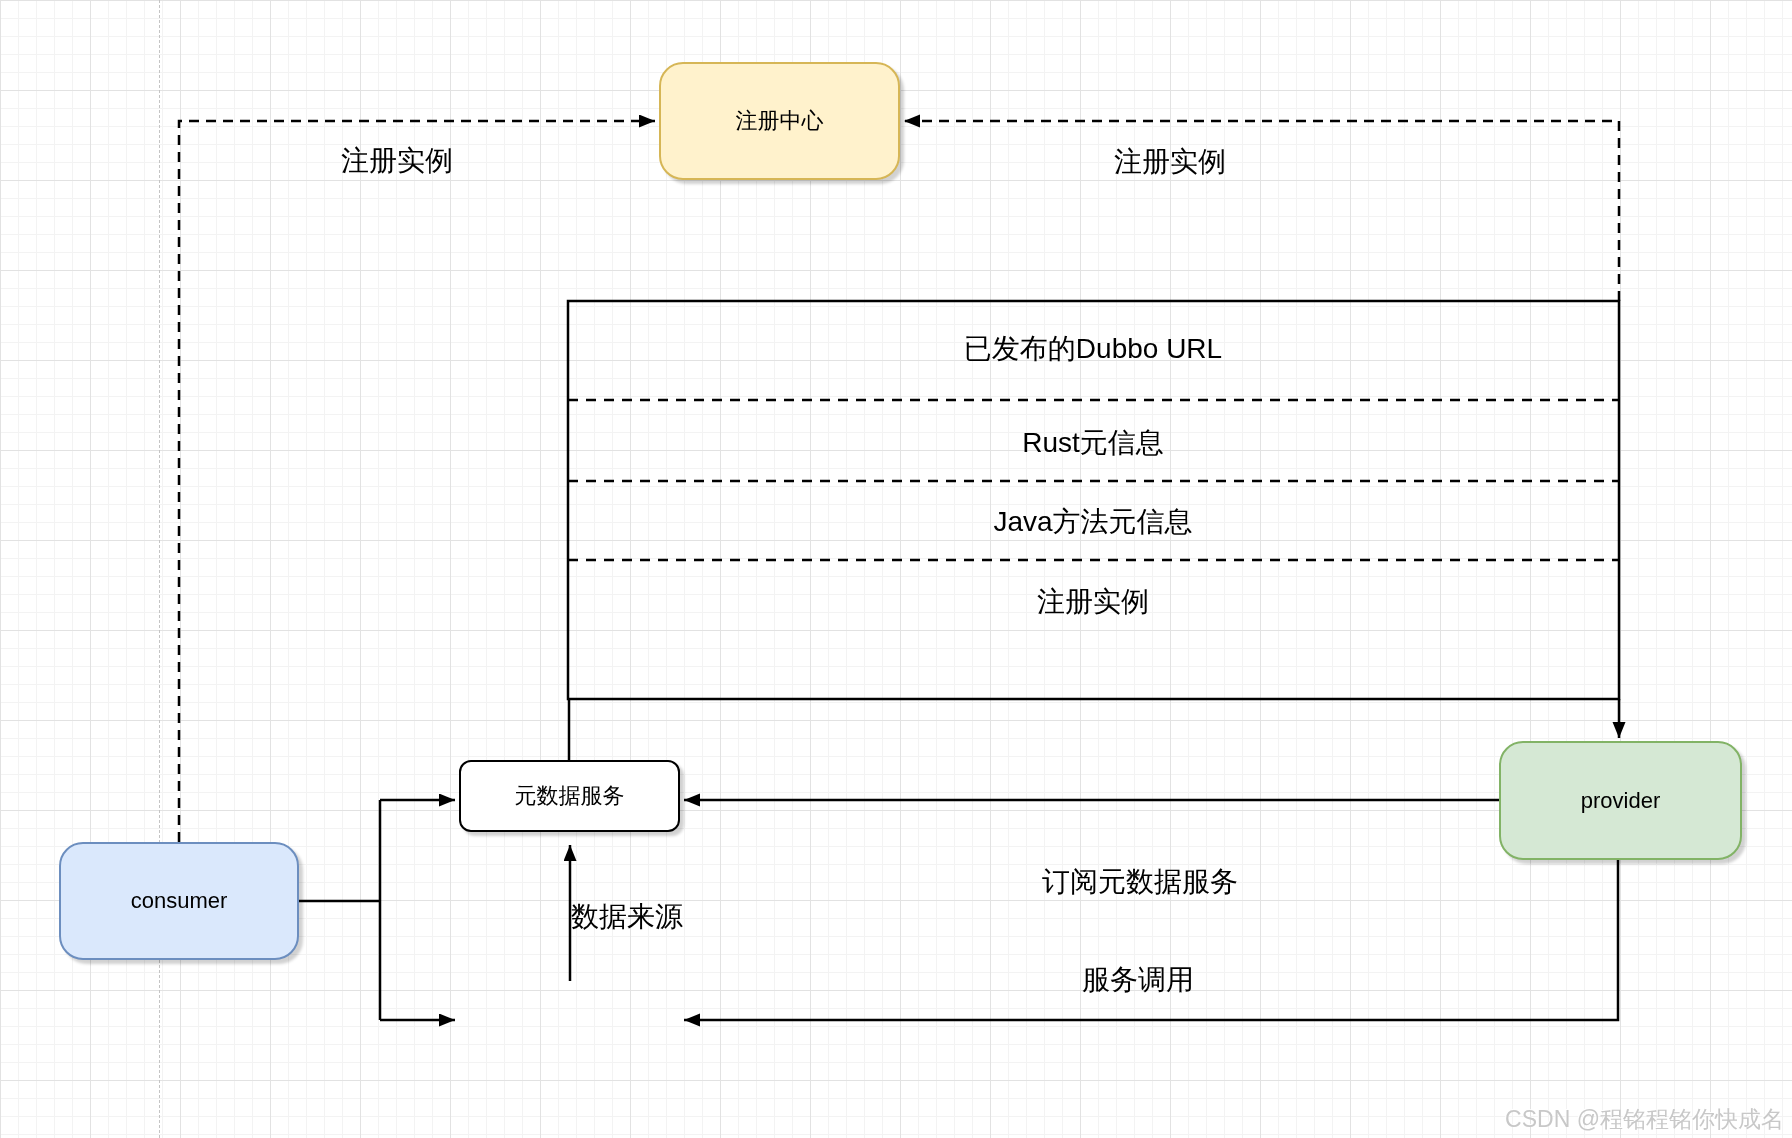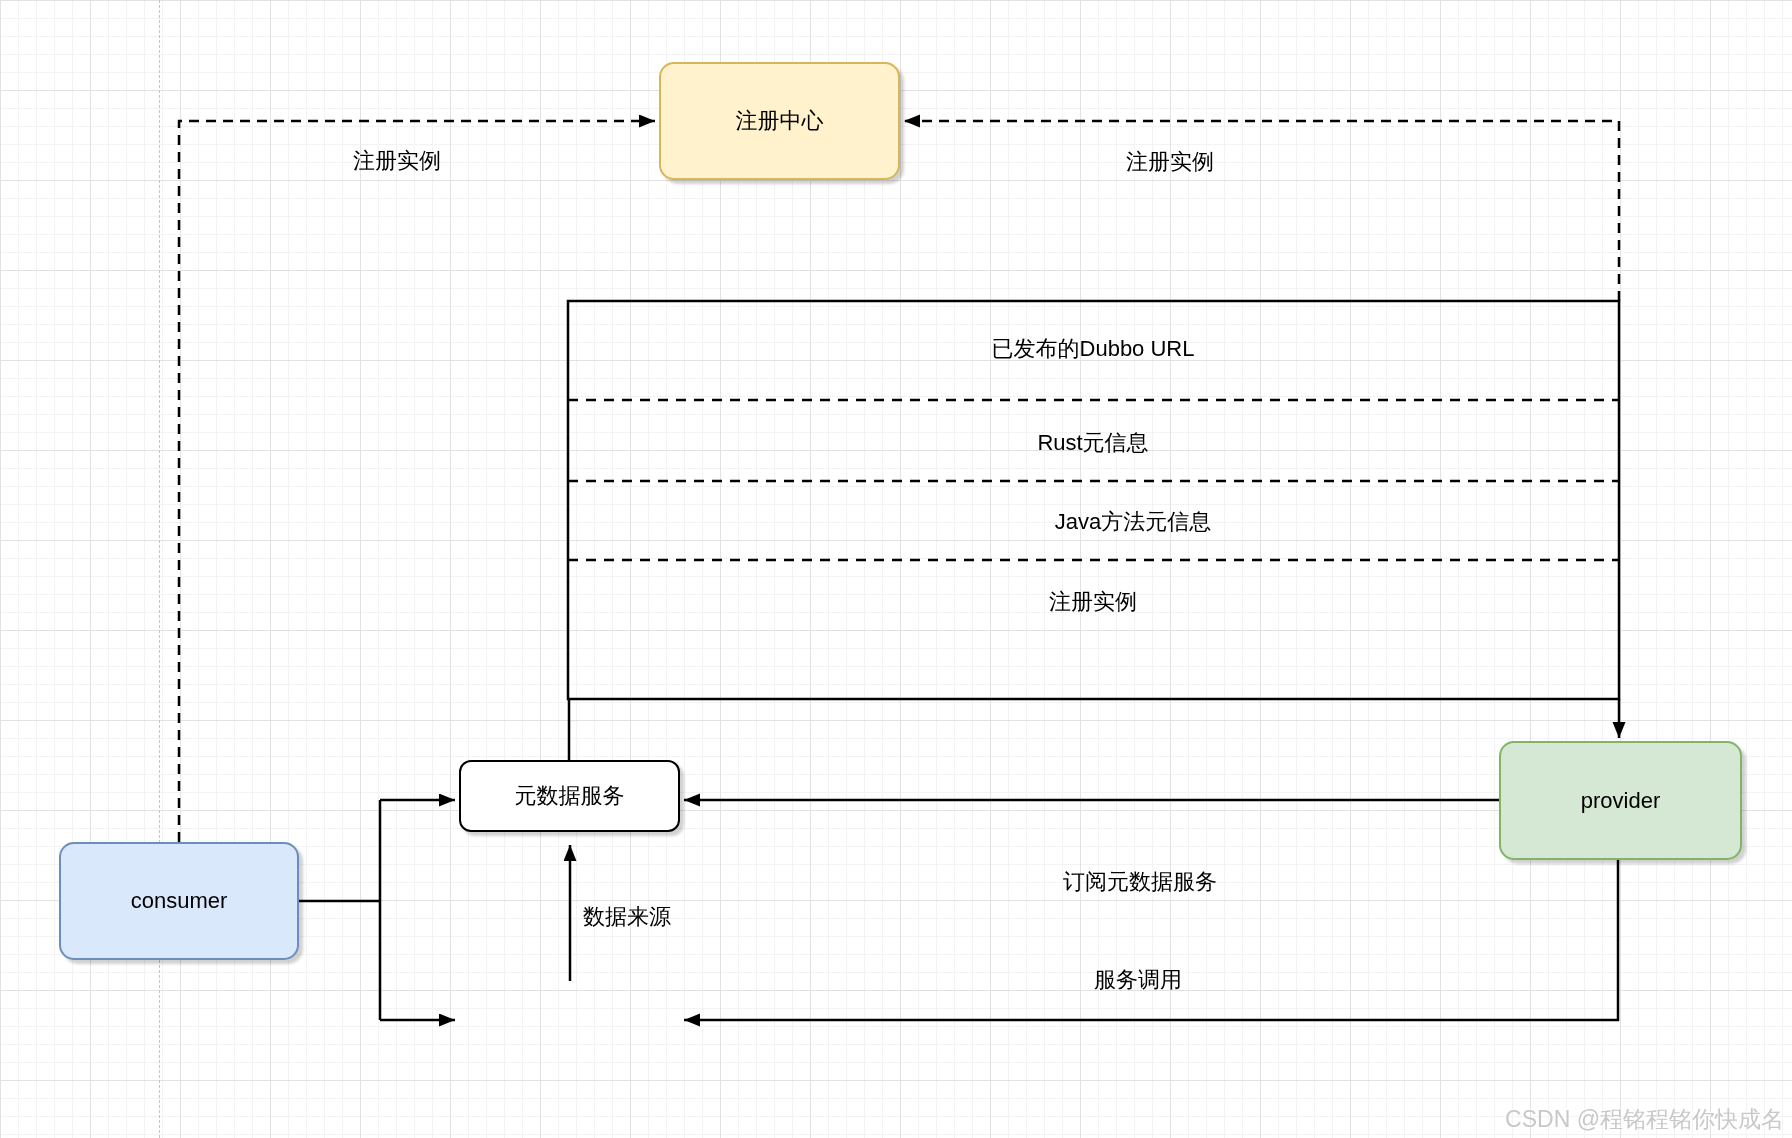--- a/index.html
+++ b/index.html
@@ -34,34 +34,34 @@
     left: 0;
     top: 0;
   }
   .node {
     position: absolute;
     display: flex;
     align-items: center;
     justify-content: center;
     font-size: 22px;
     color: #000;
-    border-radius: 15px;
+    border-radius: 24px;
     box-shadow: 4px 4px 3px rgba(0,0,0,0.18);
     box-sizing: border-box;
     text-align: center;
   }
   .node-registry  { left: 659px;  top: 62px;  width: 241px; height: 118px; background: #fff2cc; border: 2px solid #d6b656; }
   .node-consumer  { left: 59px;   top: 842px; width: 240px; height: 118px; background: #dae8fc; border: 2px solid #6c8ebf; }
   .node-provider  { left: 1499px; top: 741px; width: 243px; height: 119px; background: #d5e8d4; border: 2px solid #82b366; }
   .node-metadata  { left: 459px;  top: 760px; width: 221px; height: 72px;  background: #ffffff; border: 2.5px solid #000000; border-radius: 12px; }
   .node-normal    { left: 459px;  top: 981px; width: 221px; height: 79px;  background: #ffffff; border: 2.5px solid #000000; border-radius: 12px; }
   .edge-label, .row-label {
     position: absolute;
     transform: translate(-50%, -50%);
-    font-size: 22px;
+    font-size: 28px;
     color: #000;
     white-space: nowrap;
   }
   .watermark {
     position: absolute;
     right: 8px;
     top: 1104px;
     font-size: 23px;
     color: #c8c8c8;
     text-shadow: -1px -1px 0 #ffffff;
@@ -114,21 +114,21 @@
   </div>
   <div class="node node-consumer">
     <span>consumer</span>
   </div>
   <div class="node node-metadata">
     <span>元数据服务</span>
   </div>
 
   <div class="row-label" style="left:1093px; top:341px;margin-top:8px;">已发布的Dubbo URL</div>
   <div class="row-label" style="left:1093px; top:443px;">Rust元信息</div>
-  <div class="row-label" style="left:1093px; top:522px;margin-left:40px;">Java方法元信息</div>
+  <div class="row-label" style="left:1093px; top:522px;">Java方法元信息</div>
   <div class="row-label" style="left:1093px; top:602px;">注册实例</div>
 
   <div class="edge-label" style="left:397px; top:161px;">注册实例</div>
   <div class="edge-label" style="left:1170px; top:162px;">注册实例</div>
   <div class="edge-label" style="left:1140px; top:882px;">订阅元数据服务</div>
   <div class="edge-label" style="left:627px; top:917px;">数据来源</div>
   <div class="edge-label" style="left:1138px; top:980px;">服务调用</div>
 
   <div class="watermark">CSDN @程铭程铭你快成名</div>
 

